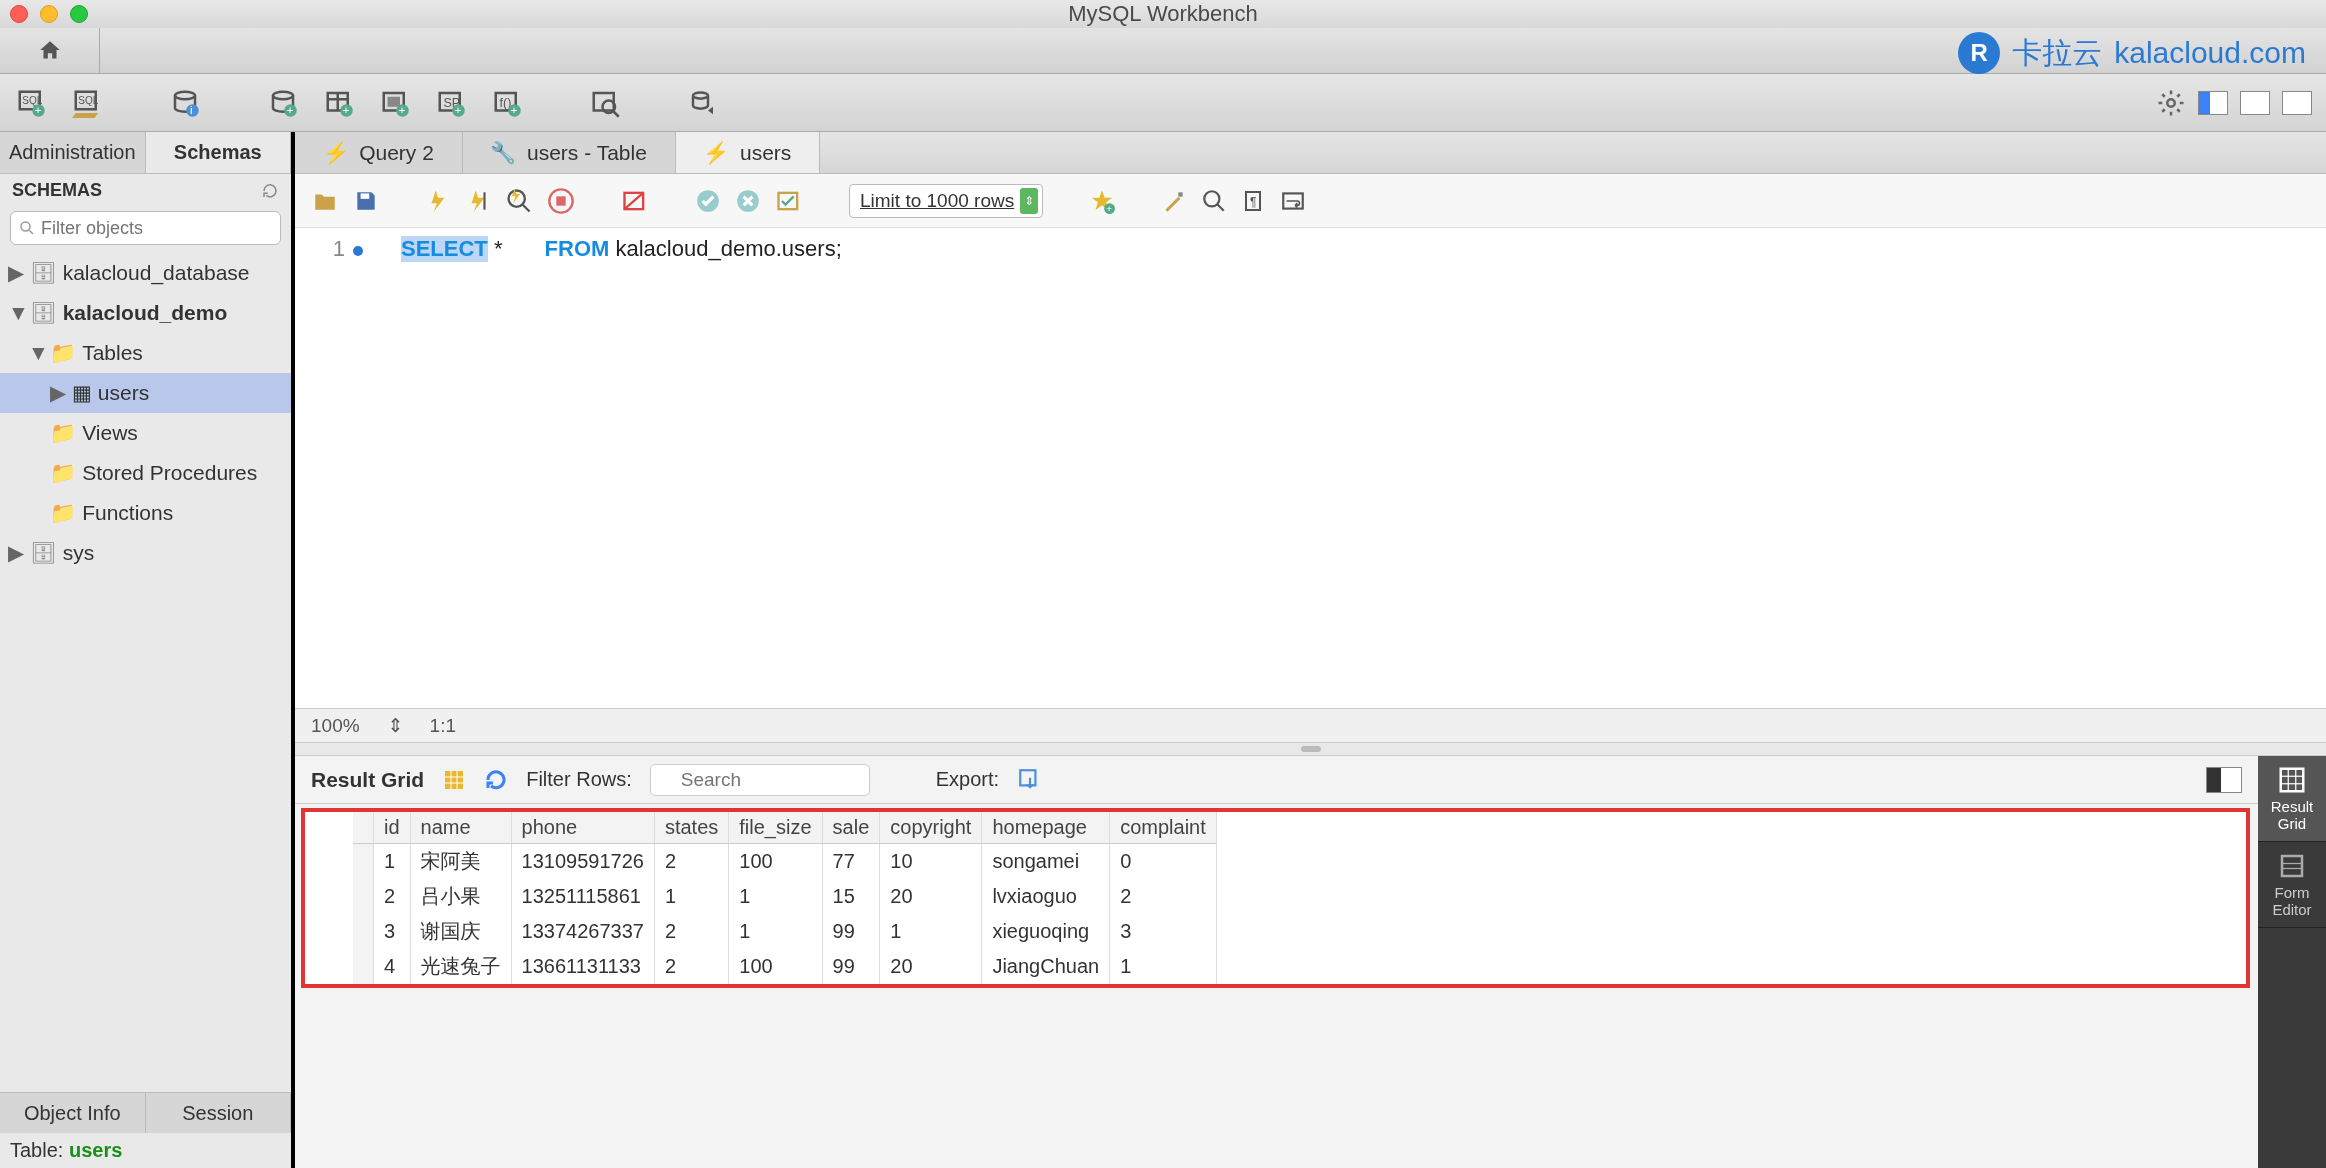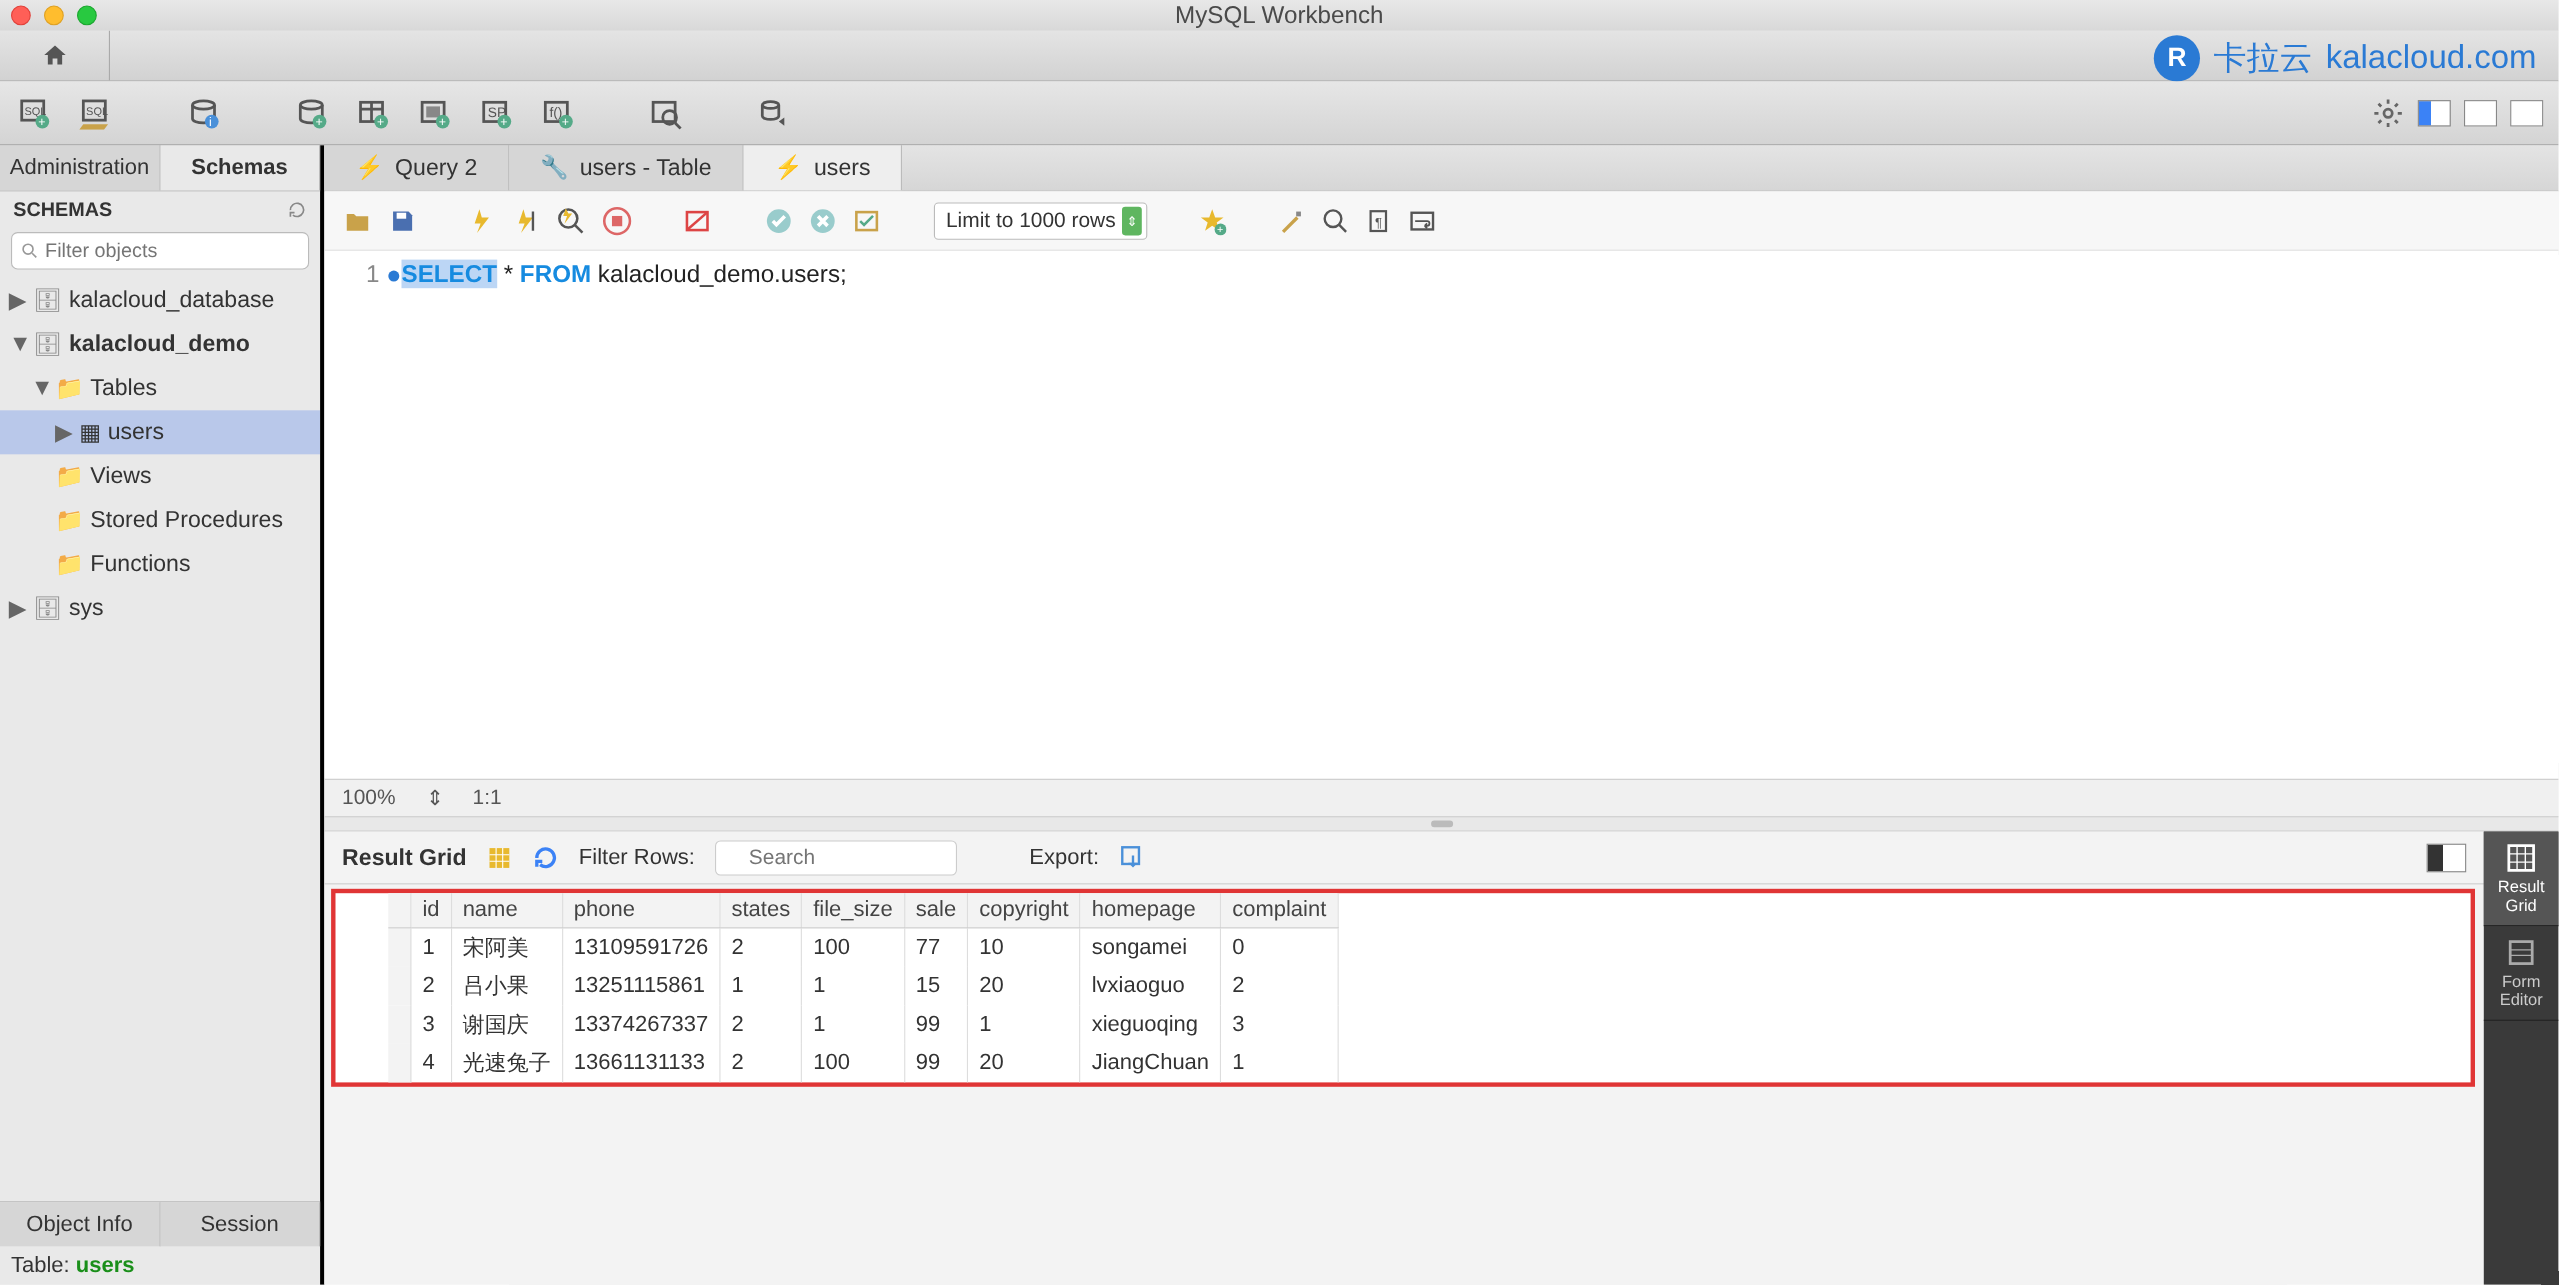--- a/index.html
+++ b/index.html
@@ -60,28 +60,28 @@
 .sb-info .val { color:#1a8f1a; font-weight:bold; }
 
 
 .editor-area { flex:1; display:flex; flex-direction:column; background:#fff; }
 .editor-tabs { height:42px; background:linear-gradient(#e4e4e4,#d6d6d6); display:flex; align-items:stretch; border-bottom:1px solid #bbb; }
 .etab { padding:0 28px; display:flex; align-items:center; gap:10px; border-right:1px solid #bbb; font-size:21px; background:#d6d6d6; }
 .etab.active { background:#eee; }
 .etab .bolt { color:#666; }
 .etoolbar { height:54px; display:flex; align-items:center; gap:14px; padding:0 16px; border-bottom:1px solid #ddd; background:#f7f7f7; }
 .etoolbar .gap { width:18px; }
-.limit { height:34px; border:1px solid #bbb; border-radius:4px; padding:0 28px 0 10px; background:#fff; font-size:19px; display:flex; align-items:center; position:relative; }
+.limit { height:34px; border:1px solid #bbb; border-radius:4px; padding:0 28px 0 10px; background:#fff; font-size:19px; display:flex; align-items:center; position:relative;text-decoration:underline; }
 .limit .chev { position:absolute; right:4px; width:18px; height:26px; background:#5fb660; border-radius:3px; display:flex; align-items:center; justify-content:center; color:#fff; font-size:12px; }
 
 .code { flex:0 0 auto; height:480px; background:#fff; font-family: Menlo, Consolas, monospace; font-size:22px; padding:6px 0; overflow:hidden; }
 .code-line { display:flex; align-items:center; height:30px; }
 .gutter { width:70px; text-align:right; padding-right:20px; color:#888; position:relative; }
 .gutter .bp { position:absolute; right:2px; top:10px; width:10px; height:10px; background:#2a7ad4; border-radius:50%; }
-.kwd { color:#168be0; font-weight:bold; }
+.kwd { color:#168be0; font-weight:bold;margin-left:36px; }
 .plain { color:#222; }
 .cursor { background:#bcd6f5; }
 
 .status { height:34px; border-top:1px solid #ccc; background:#f0f0f0; display:flex; align-items:center; padding:0 16px; gap:28px; font-size:19px; color:#555; }
 .status .spin { width:14px; }
 
 .splitter { height:14px; background:#e8e8e8; border-top:1px solid #ccc; border-bottom:1px solid #ccc; display:flex; align-items:center; justify-content:center; }
 .splitter .grip { width:20px; height:6px; background:#bbb; border-radius:3px; }
 
 

